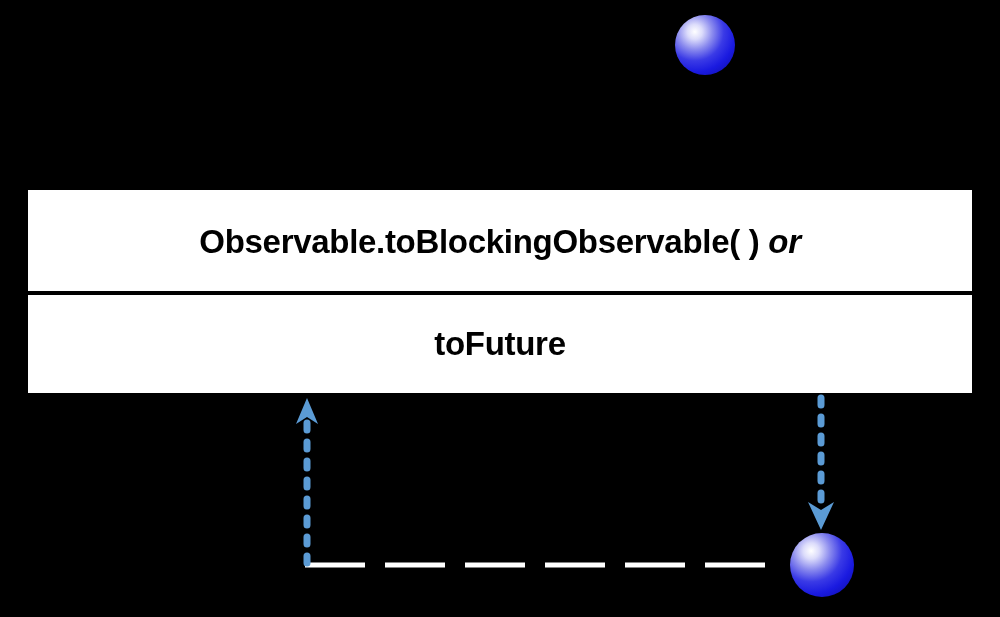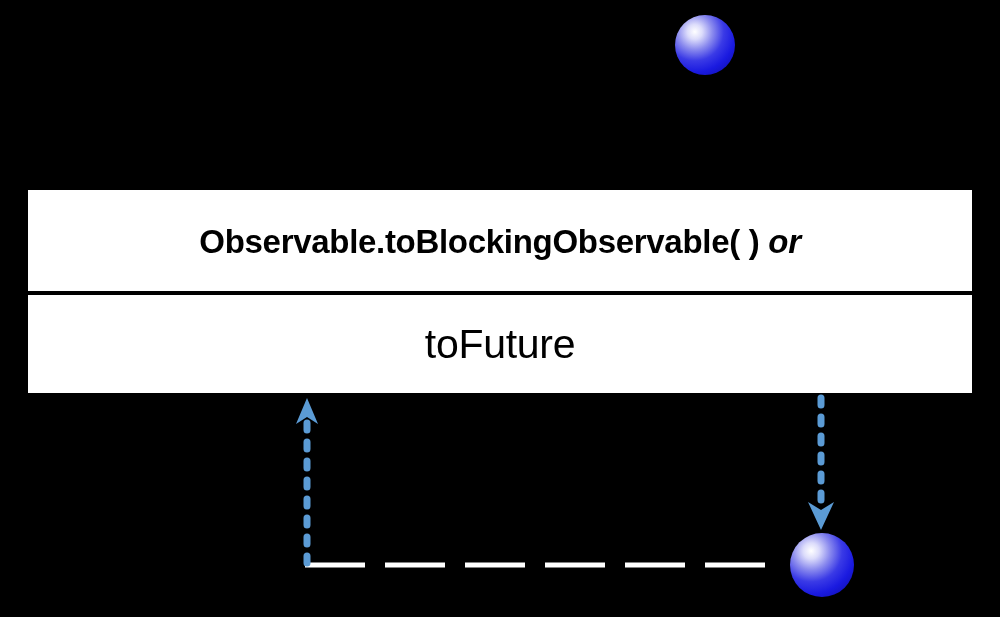--- a/index.html
+++ b/index.html
@@ -65,22 +65,22 @@
     flex: none;
   }
   .operator-sub {
     flex: 1;
     display: flex;
     align-items: center;
     justify-content: center;
   }
   .operator-sub .line {
     color: #000000;
-    font-size: 41px;
-    font-weight: normal;
+    font-size: 33px;
+    font-weight: bold;
     letter-spacing: -0.3px;
     white-space: nowrap;
   }
 </style>
 </head>
 <body>
 
 <div id="stage">
 
   <svg class="layer" viewBox="0 0 1000 617" xmlns="http://www.w3.org/2000/svg">

